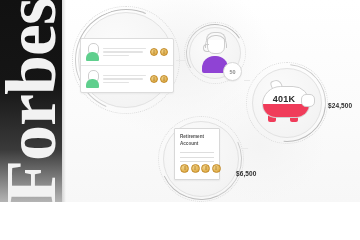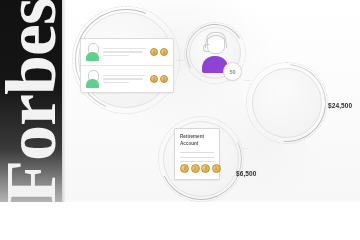--- a/index.html
+++ b/index.html
@@ -270,20 +270,30 @@
     </div>
 
     <div class="badge">50</div>
   </div>
 
   <div class="node" id="node-piggy">
     <div class="ring-dotted"></div>
     <div class="ring-solid"></div>
     <div class="ring-arc"></div>
 
+    <div class="piggy">
+      <div class="p-leg l1"></div>
+      <div class="p-leg l2"></div>
+      <div class="p-ear"></div>
+      <div class="p-body">
+          <div class="p-fill"></div>
+        </div>
+      <div class="p-snout"></div>
+      <div class="p-label">401K</div>
+    </div>
   </div>
 
   <div class="node" id="node-doc">
     <div class="ring-dotted"></div>
     <div class="ring-solid"></div>
     <div class="ring-arc"></div>
 
     <div class="doc">
       <div class="doc-title">Retirement Account</div>
       <div class="doc-lines">

